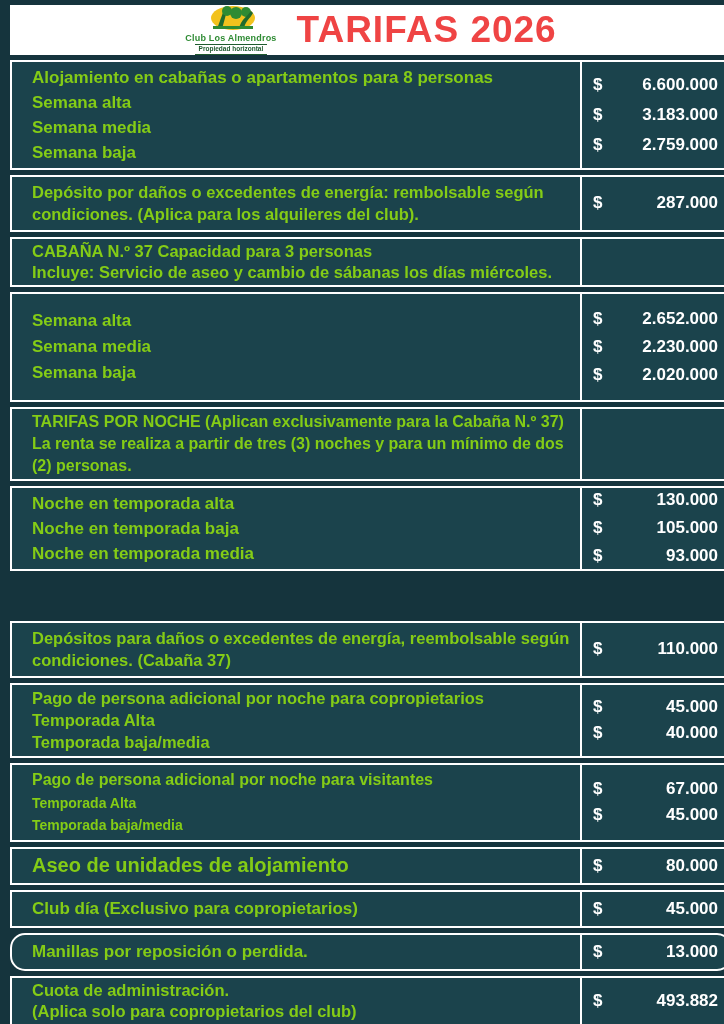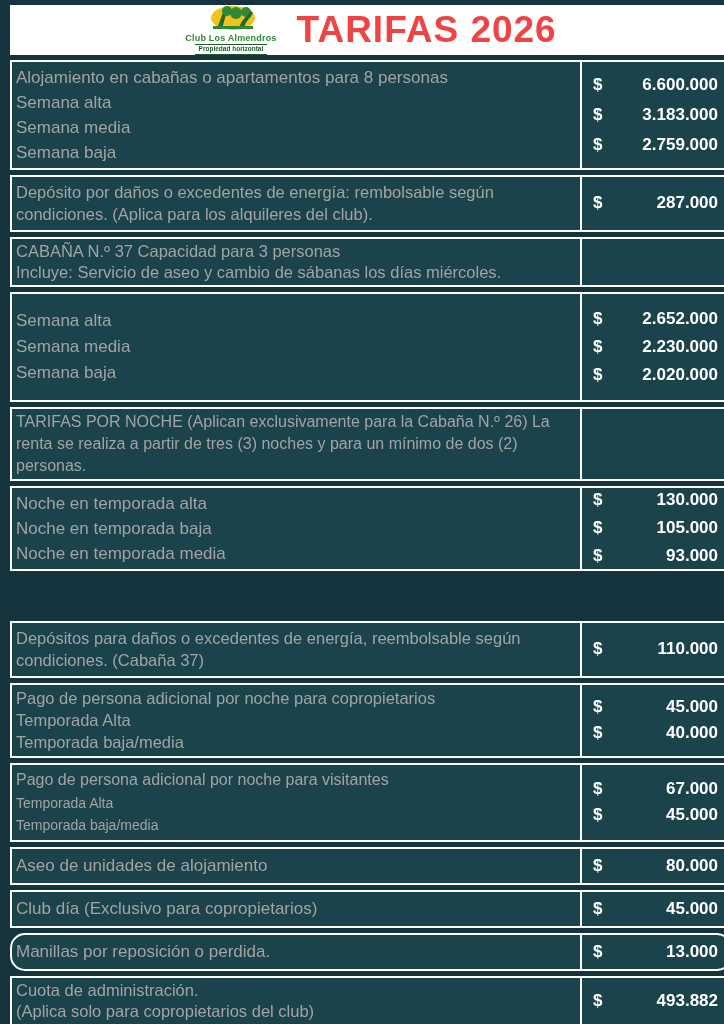--- a/index.html
+++ b/index.html
@@ -24,21 +24,21 @@
   }
   .title{
     color:#ef4444;font-size:37px;font-weight:bold;letter-spacing:1px;
   }
   .row{
     display:flex;box-sizing:border-box;
     border:2px solid #ffffff;background:#1b434c;
   }
   .labels{
     flex:1;display:flex;flex-direction:column;justify-content:center;
-    padding:2px 8px 2px 4px;color:#a3a3a3;font-weight:normal;font-size:17px;
+    padding:2px 8px 2px 20px;color:#84cc16;font-weight:bold;font-size:17px;
     overflow:hidden;
   }
   .labels .small{font-size:14px;}
   .prices{
     flex:0 0 150px;box-sizing:border-box;border-left:2px solid #ffffff;
     display:flex;flex-direction:column;justify-content:center;
     padding:3px 0;overflow:hidden;
   }
   .price-line{
     display:flex;justify-content:space-between;align-items:center;
@@ -125,21 +125,21 @@
             <span>2.230.000</span>
           </div>
           <div class="price-line">
             <span>$</span>
             <span>2.020.000</span>
           </div>
         </div>
       </div>
       <div class="row" style="min-height: 74px; flex: 0 0 74px;">
         <div class="labels" style="font-size: 16px; line-height: 22px;">
-          <span>TARIFAS POR NOCHE (Aplican exclusivamente para la Cabaña N.º 26) La renta se realiza a partir de tres (3) noches y para un mínimo de dos (2) personas.</span>
+          <span>TARIFAS POR NOCHE (Aplican exclusivamente para la Cabaña N.º 37) La renta se realiza a partir de tres (3) noches y para un mínimo de dos (2) personas.</span>
         </div>
         <div class="prices"></div>
       </div>
       <div class="row" style="min-height: 85px; flex: 0 0 85px;">
         <div class="labels" style="font-size: 17px; line-height: 25px;">
           <span>Noche en temporada alta</span>
           <span>Noche en temporada baja</span>
           <span>Noche en temporada  media</span>
         </div>
         <div class="prices" style="gap: 8px;">
@@ -196,21 +196,21 @@
             <span>$</span>
             <span>67.000</span>
           </div>
           <div class="price-line">
             <span>$</span>
             <span>45.000</span>
           </div>
         </div>
       </div>
       <div class="row" style="min-height: 38px; flex: 0 0 38px;">
-        <div class="labels" style="font-size: 17px; line-height: 25px;">
+        <div class="labels" style="font-size: 20px; line-height: 25px;">
           <span>Aseo de unidades de alojamiento</span>
         </div>
         <div class="prices">
           <div class="price-line">
             <span>$</span>
             <span>80.000</span>
           </div>
         </div>
       </div>
       <div class="row" style="min-height: 38px; flex: 0 0 38px;">

